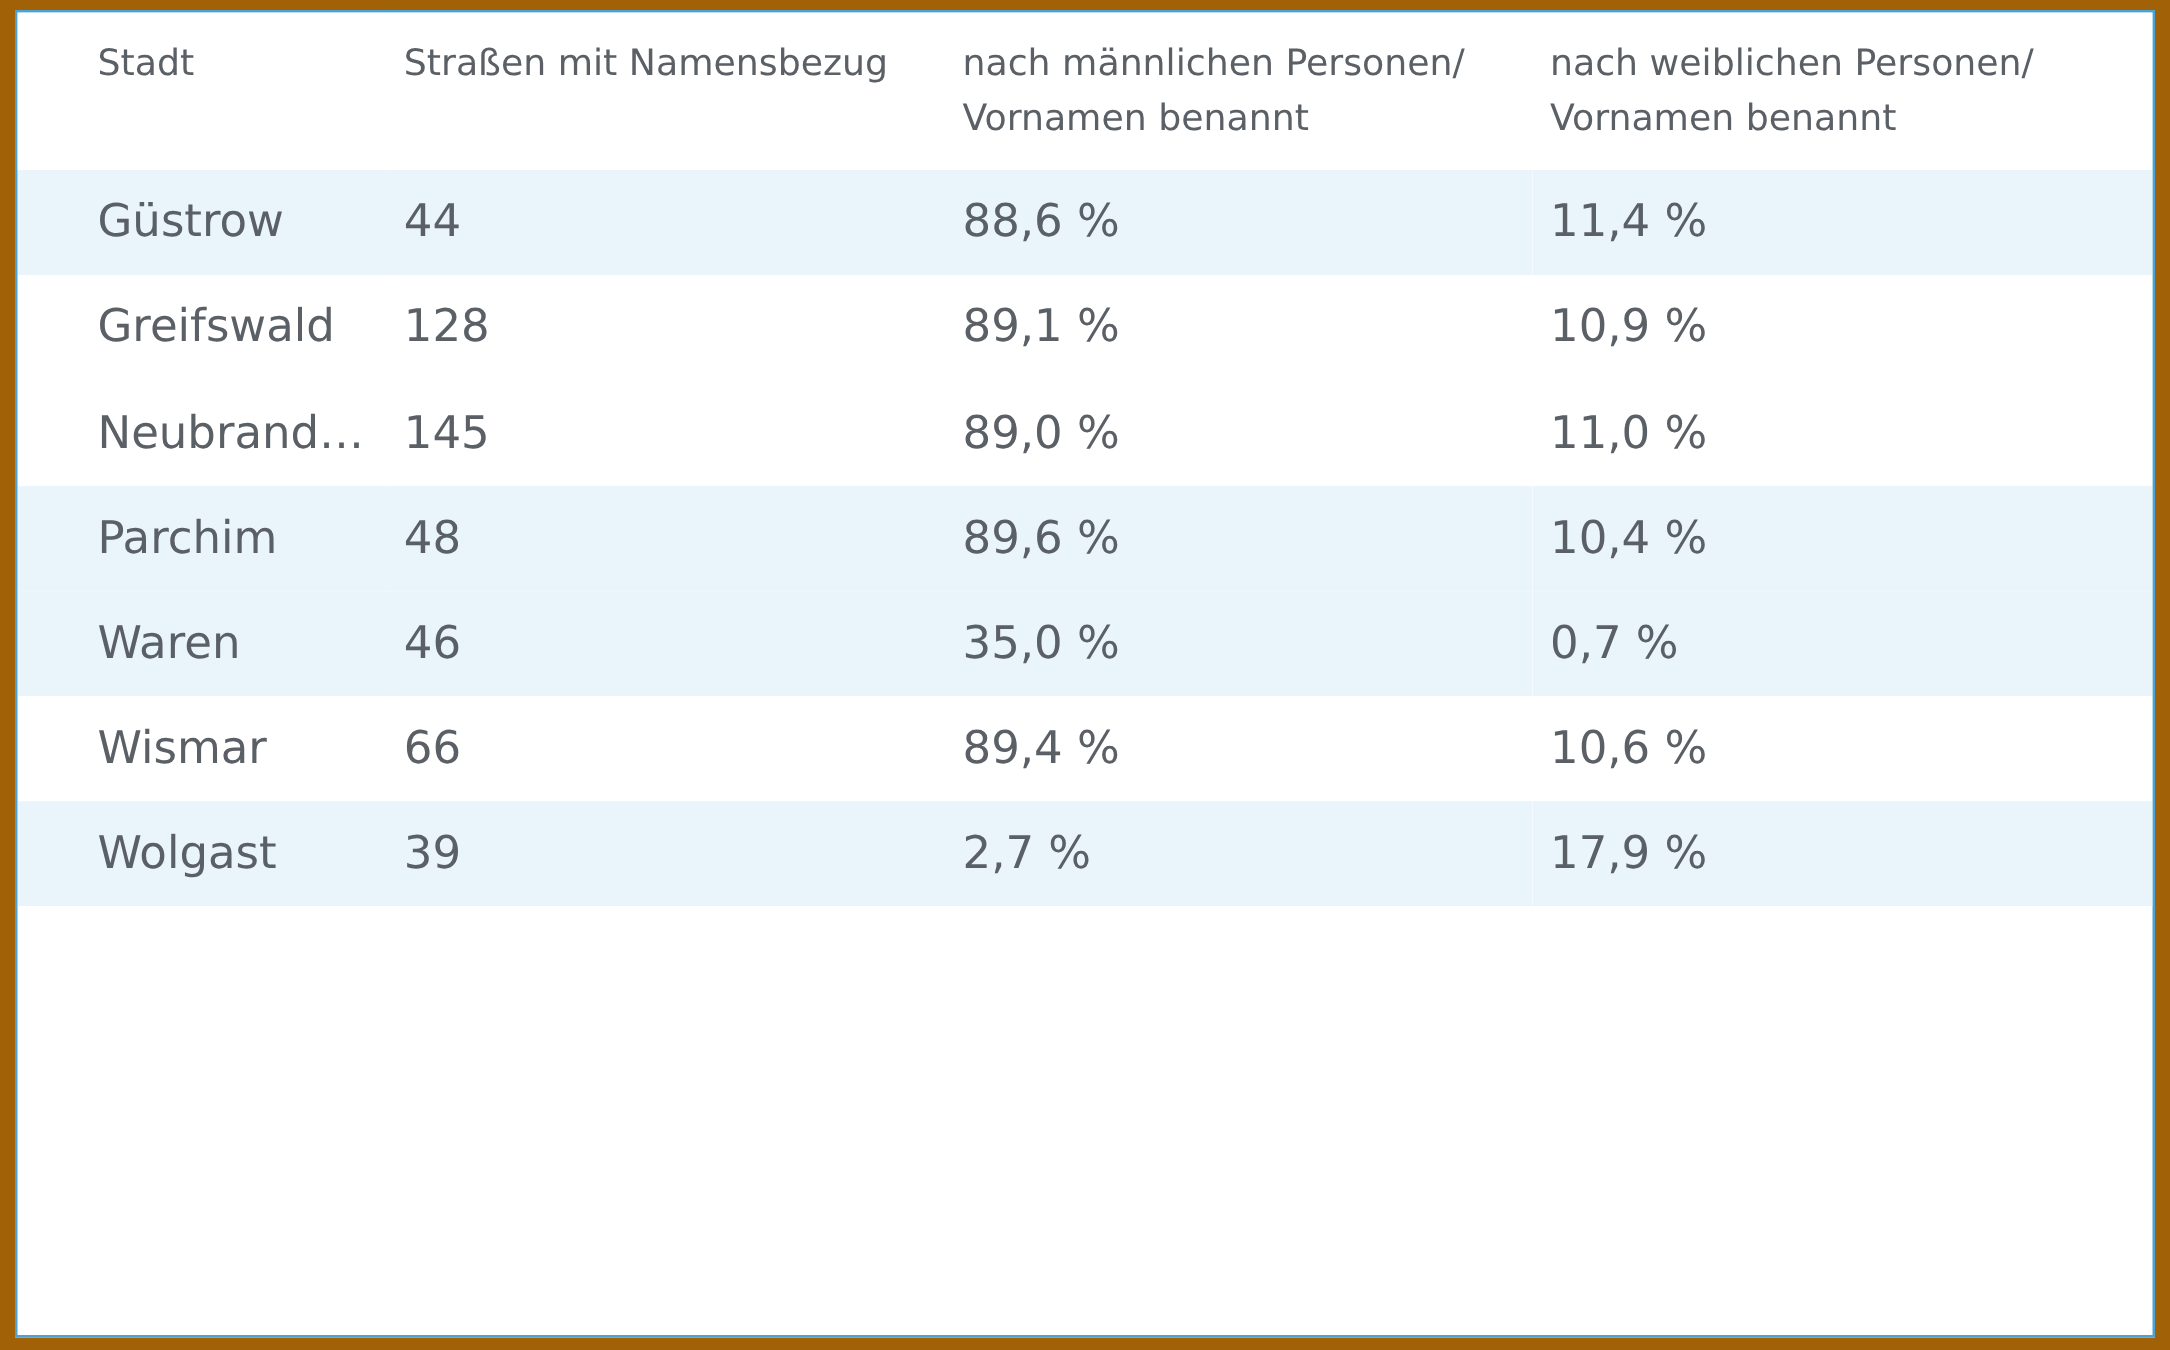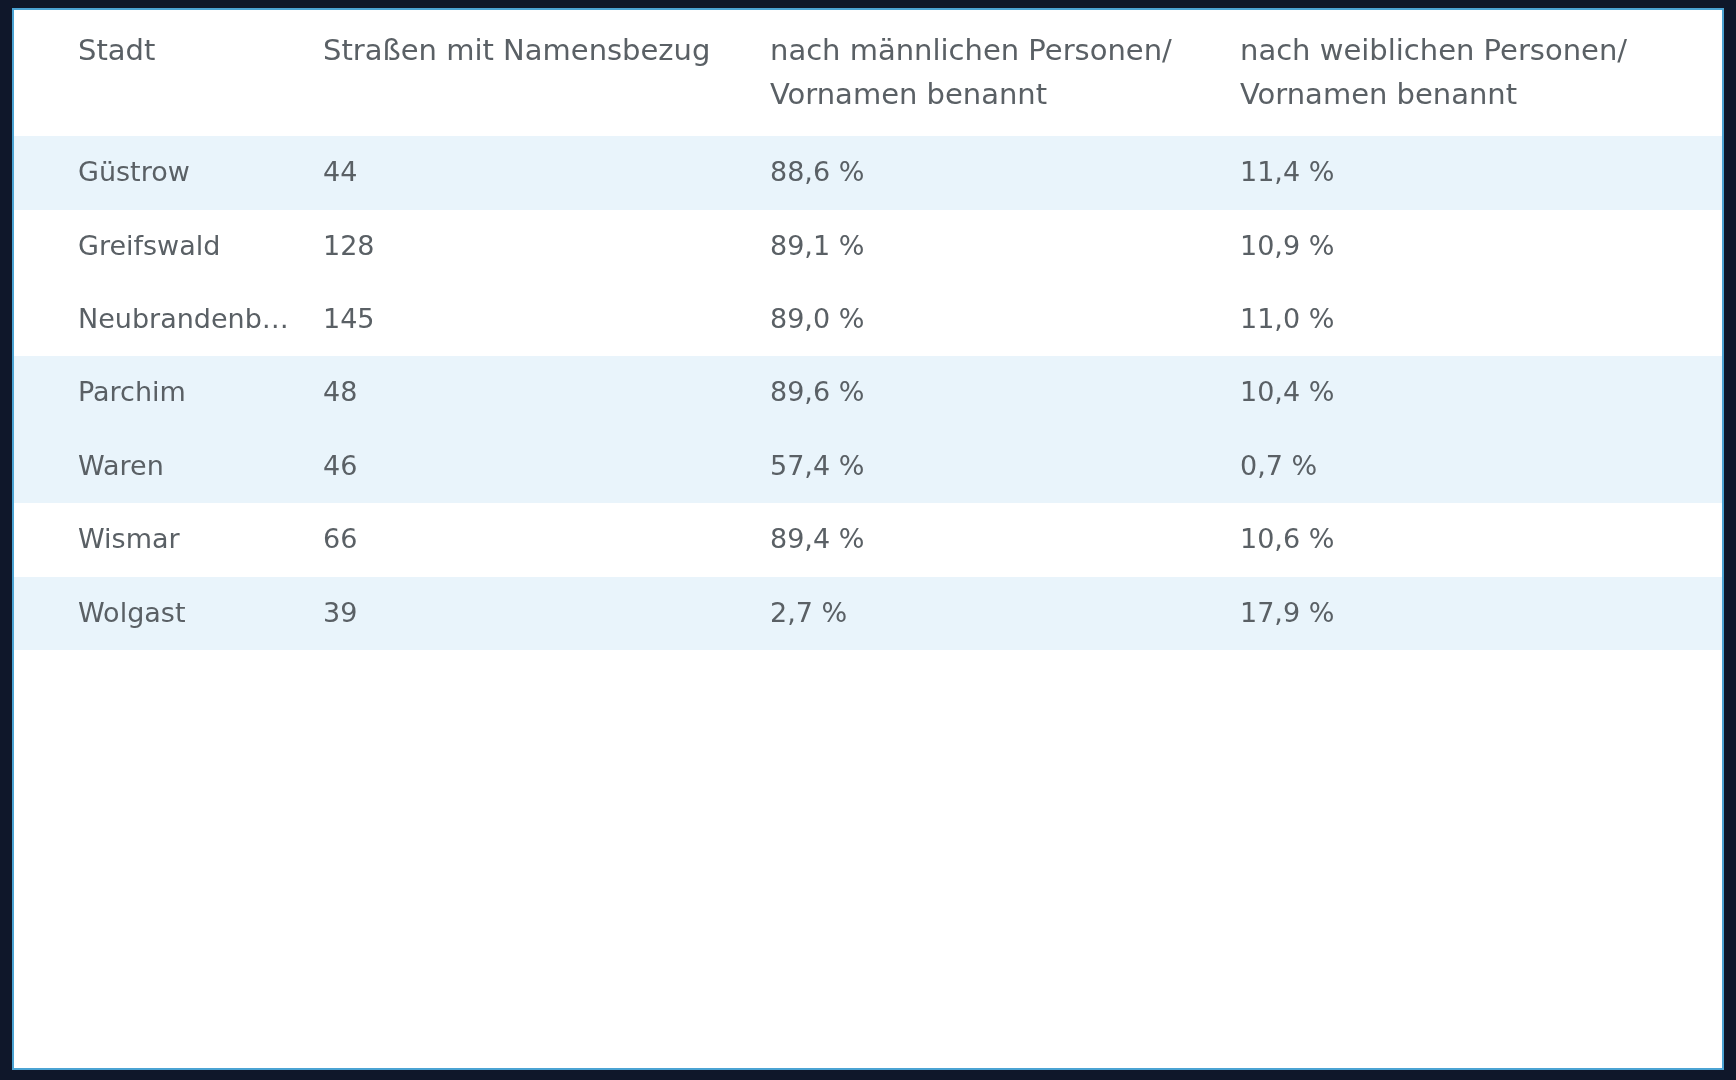--- a/index.html
+++ b/index.html
@@ -12,21 +12,21 @@
     height: 1080px;
     font-family: "DejaVu Sans", "Liberation Sans", sans-serif;
     color: #555b60;
     overflow: hidden;
   }
   .page {
     box-sizing: border-box;
     width: 1736px;
     height: 1080px;
     padding: 8px 12px 10px 12px;
-    background: #0f172a;
+    background: #a16207;
   }
   .table-frame {
     box-sizing: border-box;
     width: 100%;
     height: 100%;
     border: 2px solid #4ba3d3;
     background: #ffffff;
     overflow: hidden;
   }
   table.data-table {
@@ -47,21 +47,21 @@
     color: #5a6065;
     padding: 18px 14px 20px 14px;
     vertical-align: top;
     background: #ffffff;
   }
   thead th .hdr-line {
     display: block;
     white-space: pre;
   }
   tbody td {
-    font-size: 27px;
+    font-size: 36px;
     line-height: 1.2;
     color: #5a6065;
     padding: 20px 14px 21px 14px;
     vertical-align: middle;
     white-space: nowrap;
     overflow: hidden;
     text-overflow: ellipsis;
   }
   tbody tr.odd td {
     background: #e9f4fb;
@@ -124,21 +124,21 @@
         </tr>
         <tr class="odd">
           <td>Parchim</td>
           <td>48</td>
           <td>89,6 %</td>
           <td>10,4 %</td>
         </tr>
         <tr class="odd">
           <td>Waren</td>
           <td>46</td>
-          <td>57,4 %</td>
+          <td>35,0 %</td>
           <td>0,7 %</td>
         </tr>
         <tr class="even">
           <td>Wismar</td>
           <td>66</td>
           <td>89,4 %</td>
           <td>10,6 %</td>
         </tr>
         <tr class="odd">
           <td>Wolgast</td>

